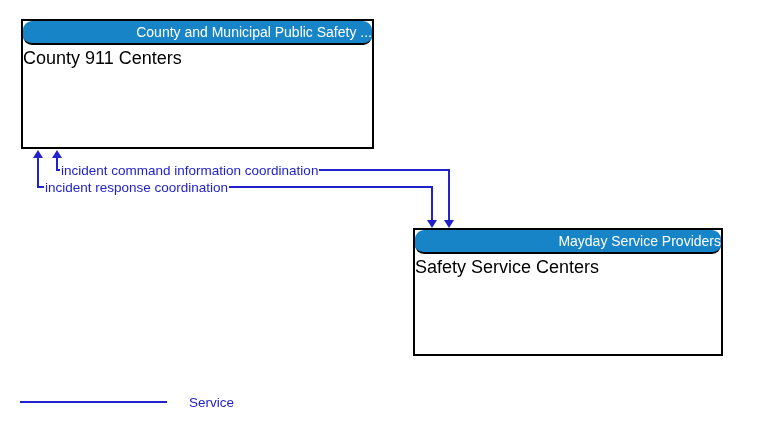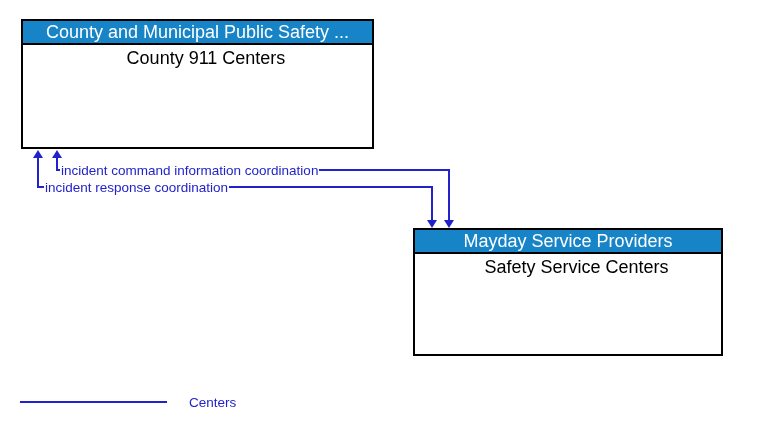--- a/index.html
+++ b/index.html
@@ -17,33 +17,32 @@
     background: #FFFFFF;
     border: 2px solid var(--c-entity_border, #000000);
   }
   .box-county { left: 21px; top: 19px; width: 353px; height: 130px; }
   .box-mayday { left: 413px; top: 228px; width: 310px; height: 128px; }
   .box-header {
     height: 22px;
     line-height: 22px;
     background: var(--c-entity_header_bg, #1784C8);
     color: var(--c-entity_header_text, #FFFFFF);
-    font-size: 18px;
-    text-align: center;
+    font-size: 14px;
+    text-align: right;
     white-space: nowrap;
     overflow: hidden;
     border-bottom: 2px solid var(--c-entity_border, #000000);
+    border-radius: 9px;
   }
   .box-body {
     font-size: 18px;
     color: var(--c-entity_body_text, #000000);
-    text-align: center;
     padding-top: 3px;
     white-space: nowrap;
-    margin-left: 17px;
   }
   .fline { position: absolute; background: var(--c-flow_line, #2222CC); }
   .lineA-v1 { left: 56px;  top: 154px; width: 2px;   height: 17px; }
   .lineA-h  { left: 56px;  top: 169px; width: 394px; height: 2px;  }
   .lineA-v2 { left: 448px; top: 169px; width: 2px;   height: 52px; }
   .lineB-v1 { left: 37px;  top: 154px; width: 2px;   height: 34px; }
   .lineB-h  { left: 37px;  top: 186px; width: 396px; height: 2px;  }
   .lineB-v2 { left: 431px; top: 186px; width: 2px;   height: 35px; }
   .arrow-up, .arrow-down { position: absolute; width: 0; height: 0; }
   .arrow-up {
@@ -109,15 +108,15 @@
 
   <div class="arrow-up arr-up-response"></div>
   <div class="arrow-up arr-up-command"></div>
   <div class="arrow-down arr-dn-response"></div>
   <div class="arrow-down arr-dn-command"></div>
 
   <div class="flow-label flow-label-command">incident command information coordination</div>
   <div class="flow-label flow-label-response">incident response coordination</div>
 
   <div class="legend-line"></div>
-  <div class="legend-label">Centers</div>
+  <div class="legend-label">Service</div>
 
 </div>
 
 </body></html>

